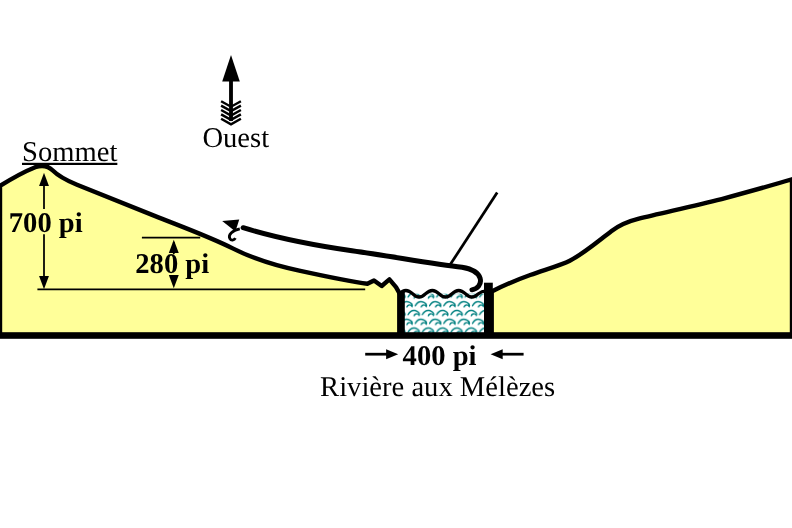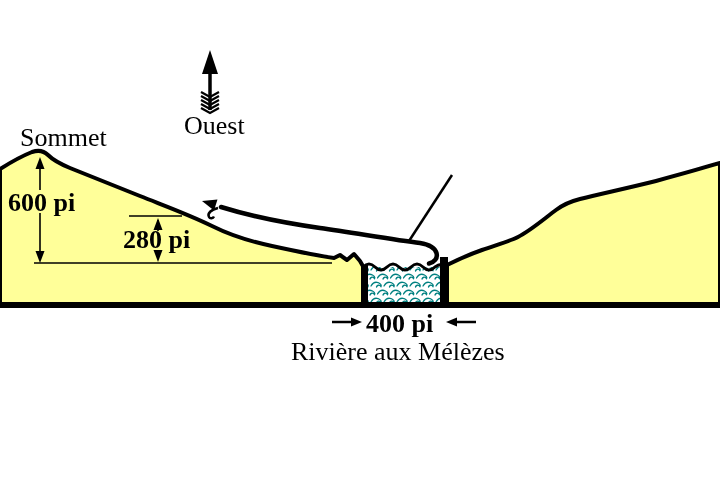--- a/index.html
+++ b/index.html
@@ -107,26 +107,26 @@
     </g>
 
     <g>
       <line class="ink-line" x1="332" y1="322" x2="354" y2="322" stroke-width="2.5"></line>
       <polygon class="ink-fill" points="362,322 351,317.5 351,326.5"></polygon>
       <line class="ink-line" x1="476" y1="322" x2="454" y2="322" stroke-width="2.5"></line>
       <polygon class="ink-fill" points="446,322 457,317.5 457,326.5"></polygon>
     </g>
   </svg>
 
-  <div class="lbl" style="left:20px;top:124px;">Sommet</div>
+  <div class="lbl" style="left:20px;top:124px;text-decoration:underline;">Sommet</div>
 
   <div class="lbl" style="left:184px;top:112px;">Ouest</div>
 
 
-  <div class="lbl bold" style="left:8px;top:189px;">600 pi</div>
+  <div class="lbl bold" style="left:8px;top:189px;">700 pi</div>
 
   <div class="lbl bold" style="left:123px;top:226px;">280 pi</div>
 
   <div class="lbl bold" style="left:366px;top:310px;">400 pi</div>
 
   <div class="lbl" style="left:291px;top:338px;">Rivière aux Mélèzes</div>
 
 
 </div>
 

